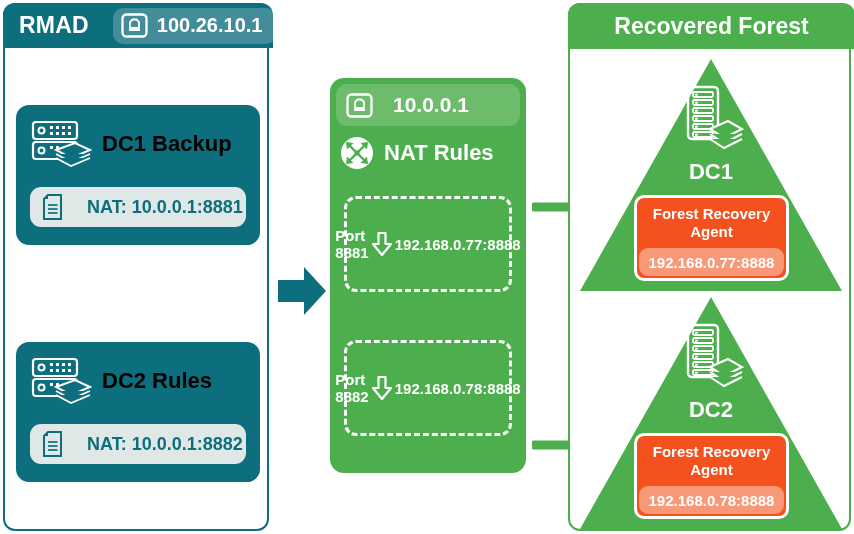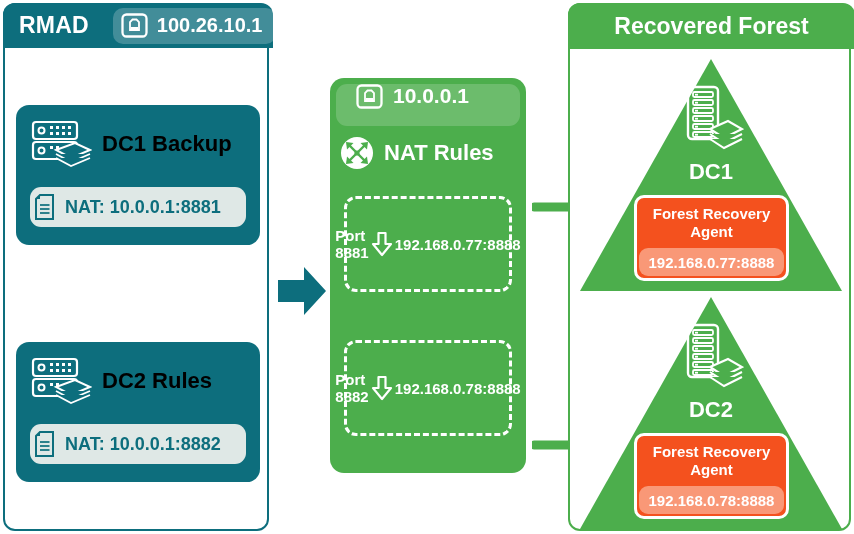--- a/index.html
+++ b/index.html
@@ -53,41 +53,41 @@
   #dc2-backup-card { top: 337px; }
   .backup-top { display: flex; align-items: center; gap: 10px; padding: 14px 0 0 14px; }
   .backup-name { color: #000000; font-size: 22px; font-weight: bold; }
   .svr-icon { width: 62px; height: 50px; flex: 0 0 auto; }
 
   .nat-pill {
     position: absolute; left: 14px; bottom: 18px;
     width: 216px; height: 40px;
     background: #dfe8e6;
     border-radius: 11px;
-    display: flex; align-items: center; gap: 9px; padding-left: 4px;
+    display: flex; align-items: center; gap: 23px; padding-left: 12px;
   }
   .nat-pill .nat-text { color: #0d6e7d; font-size: 18px; font-weight: bold; }
   .doc-icon { width: 22px; height: 26px; flex: 0 0 auto; }
 
   
   #teal-arrow { position: absolute; left: 276px; top: 262px; width: 52px; height: 58px; }
 
   
   #nat-box {
     position: absolute; left: 330px; top: 78px;
     width: 196px; height: 395px;
     background: #4cae4c;
     border-radius: 14px;
   }
   #nat-ip-pill {
     position: absolute; left: 6px; top: 6px;
     width: 184px; height: 42px;
     background: rgba(255,255,255,.18);
     border-radius: 11px;
-    display: flex; gap: 10px; padding-left: 20px;
+    display: flex; align-items: center; gap: 20px; padding-left: 10px;
   }
   #nat-ip-pill .ip-text { color: #fff; font-size: 21px; font-weight: bold; }
 
   #nat-rules-row {
     position: absolute; left: 10px; top: 58px;
     display: flex; align-items: center; gap: 10px;
   }
   #nat-rules-label { color: #fff; font-size: 22px; font-weight: bold; }
   .router-icon { width: 34px; height: 34px; flex: 0 0 auto; }
 

